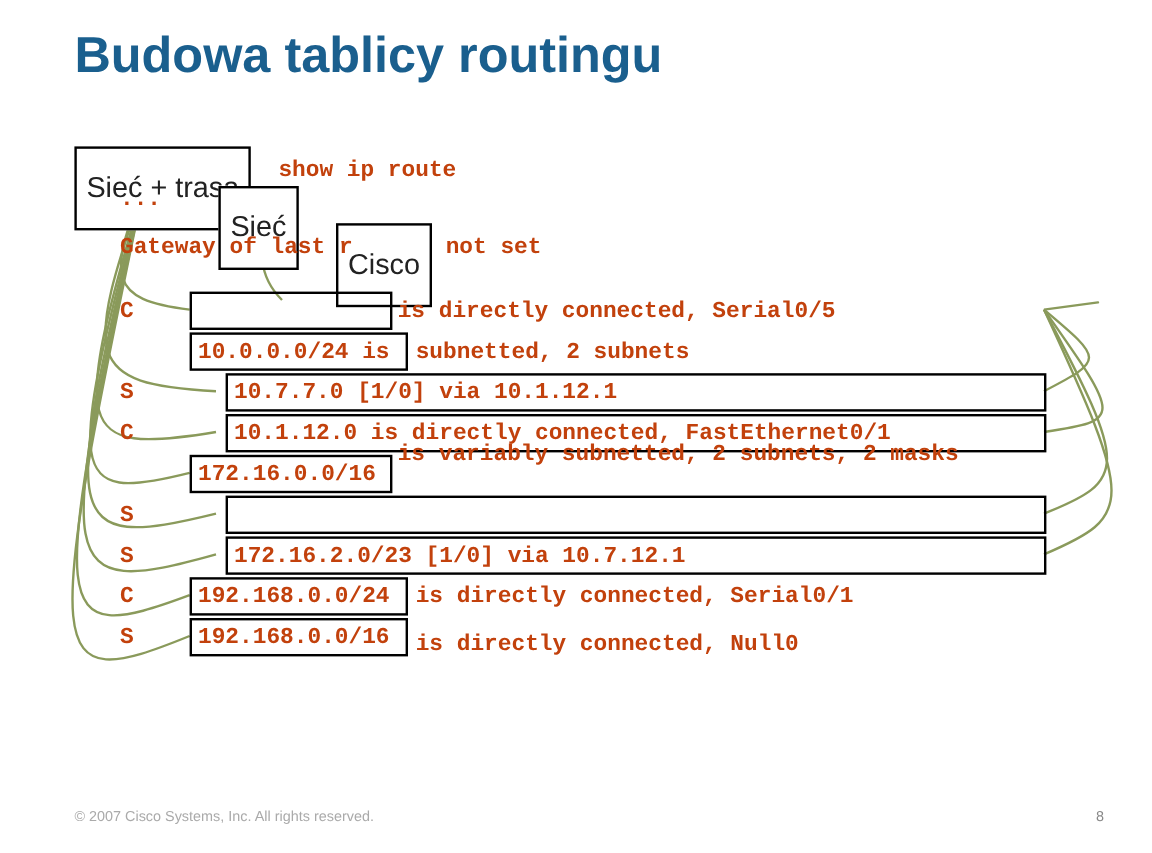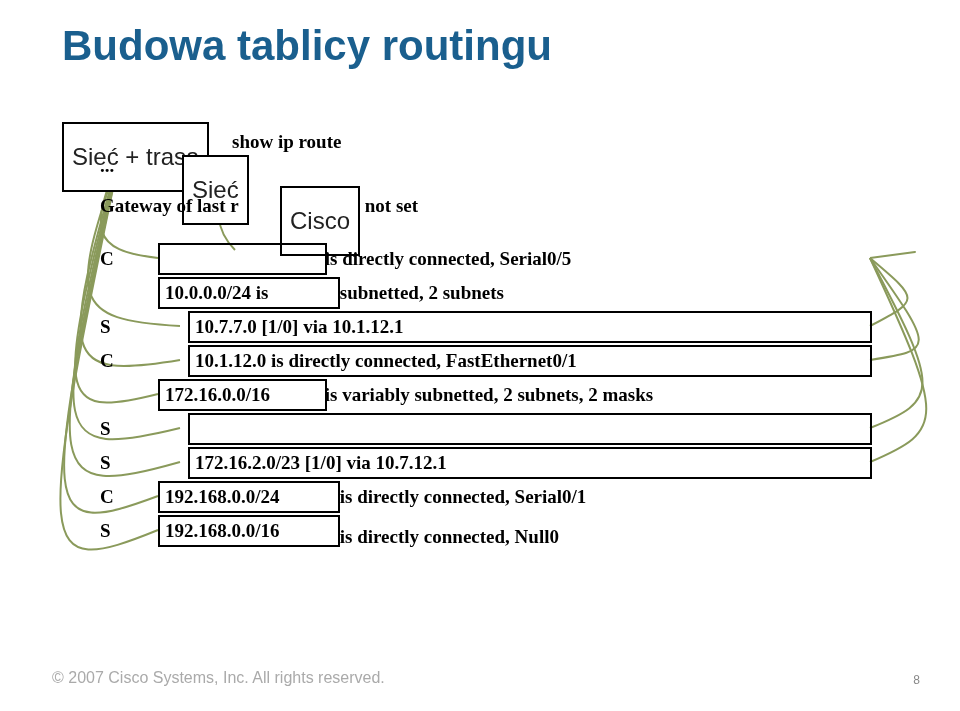--- a/index.html
+++ b/index.html
@@ -1,21 +1,21 @@
 <!DOCTYPE html>
 <html><head>
 <meta charset="utf-8">
 <style>
   html,body{margin:0;padding:0;width:960px;height:711px;background:#fff;font-family:Arial,Helvetica,sans-serif;overflow:hidden}
   .slide{position:relative;width:948px;height:711px}
   .title{position:absolute;left:62px;top:22px;font-size:42px;font-weight:bold;color:#1a5f8e}
-  .mono{font-family:Liberation Serif, serif;font-weight:bold;font-size:19px;color:#000000;white-space:pre}
+  .mono{font-family:Liberation Mono, monospace;font-weight:bold;font-size:19px;color:#c2410c;white-space:pre}
   .label-box{position:absolute;border:2px solid #000;background:#fff;padding:19px 8px;font-size:24px;color:#222}
   .routebox{position:absolute;border:2px solid #000;background:transparent}
-  .footer{position:absolute;left:52px;bottom:24px;font-size:16px;color:#aaa}
+  .footer{position:absolute;left:62px;bottom:24px;font-size:12px;color:#aaa}
   .pagenum{position:absolute;right:28px;bottom:24px;font-size:12px;color:#888}
   svg.arcs{position:absolute;left:0;top:0;width:960px;height:711px;pointer-events:none}
 </style>
 </head>
 <body>
 
 <div class="slide">
   <div class="title">Budowa tablicy routingu</div>
 
   <svg class="arcs" viewBox="0 0 960 711">
@@ -60,21 +60,21 @@
 
   <div class="mono" style="position:absolute;left:100px;top:316px">S</div>
   <div class="mono" style="position:absolute;left:195px;top:316px">10.7.7.0 [1/0] via 10.1.12.1</div>
   <div class="routebox" style="left:188px;top:311px;width:680px;height:28px"></div>
 
   <div class="mono" style="position:absolute;left:100px;top:350px">C</div>
   <div class="mono" style="position:absolute;left:195px;top:350px">10.1.12.0 is directly connected, FastEthernet0/1</div>
   <div class="routebox" style="left:188px;top:345px;width:680px;height:28px"></div>
 
   <div class="mono" style="position:absolute;left:165px;top:384px">172.16.0.0/16</div>
-  <div class="mono" style="position:absolute;left:320px;top:384px"> is variably subnetted, 2 subnets, 2 masks</div>
+  <div class="mono" style="position:absolute;left:320px;top:367px"> is variably subnetted, 2 subnets, 2 masks</div>
   <div class="routebox" style="left:158px;top:379px;width:165px;height:28px"></div>
 
   <div class="mono" style="position:absolute;left:100px;top:418px">S</div>
   <div class="routebox" style="left:188px;top:413px;width:680px;height:28px"></div>
 
   <div class="mono" style="position:absolute;left:100px;top:452px">S</div>
   <div class="mono" style="position:absolute;left:195px;top:452px">172.16.2.0/23 [1/0] via 10.7.12.1</div>
   <div class="routebox" style="left:188px;top:447px;width:680px;height:28px"></div>
 
   <div class="mono" style="position:absolute;left:100px;top:486px">C</div>

